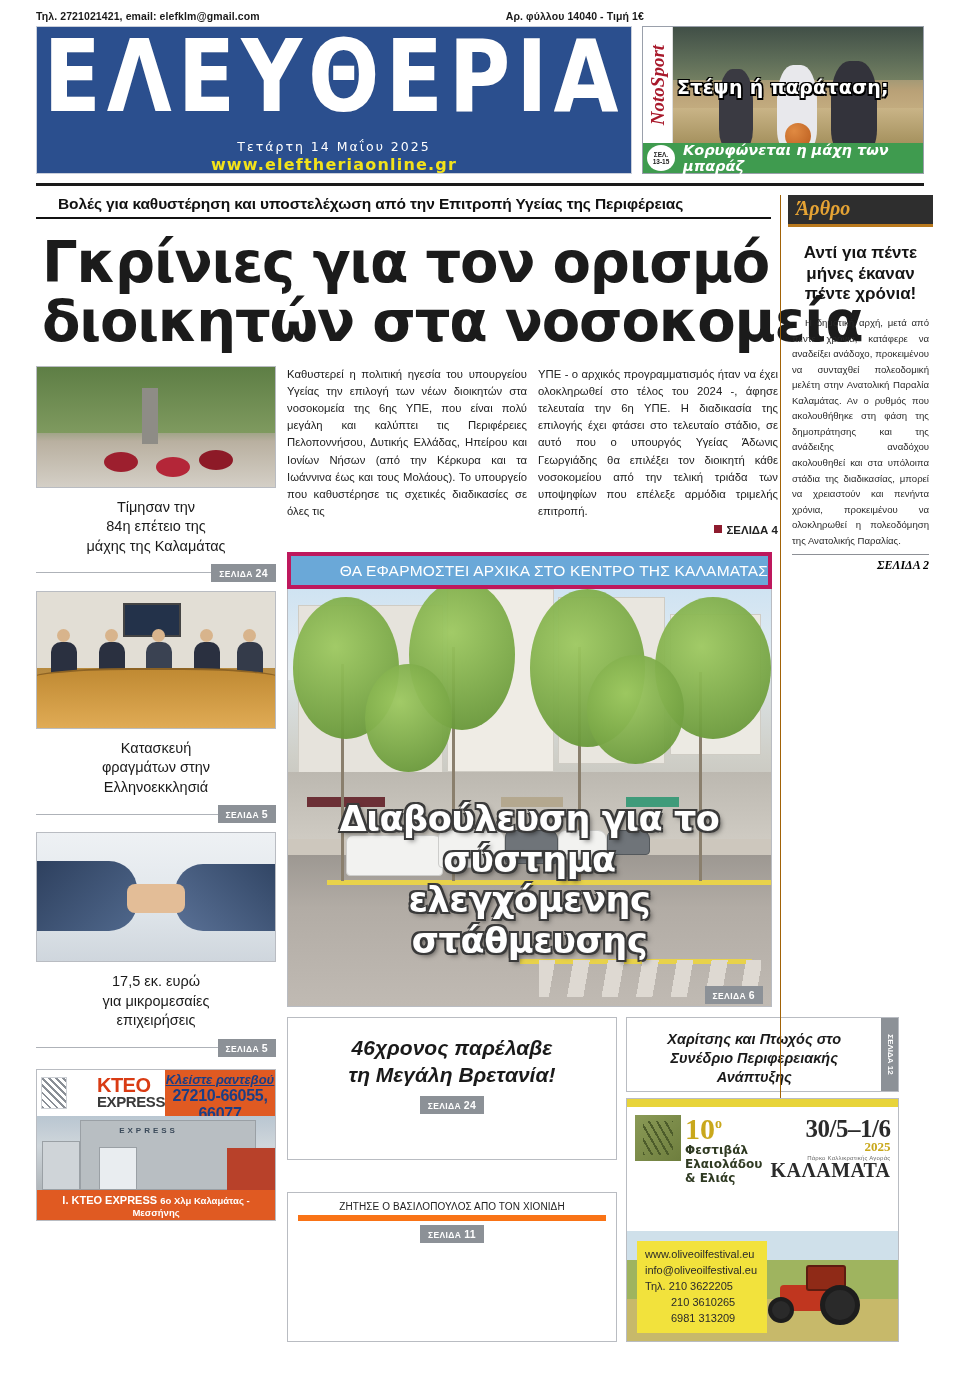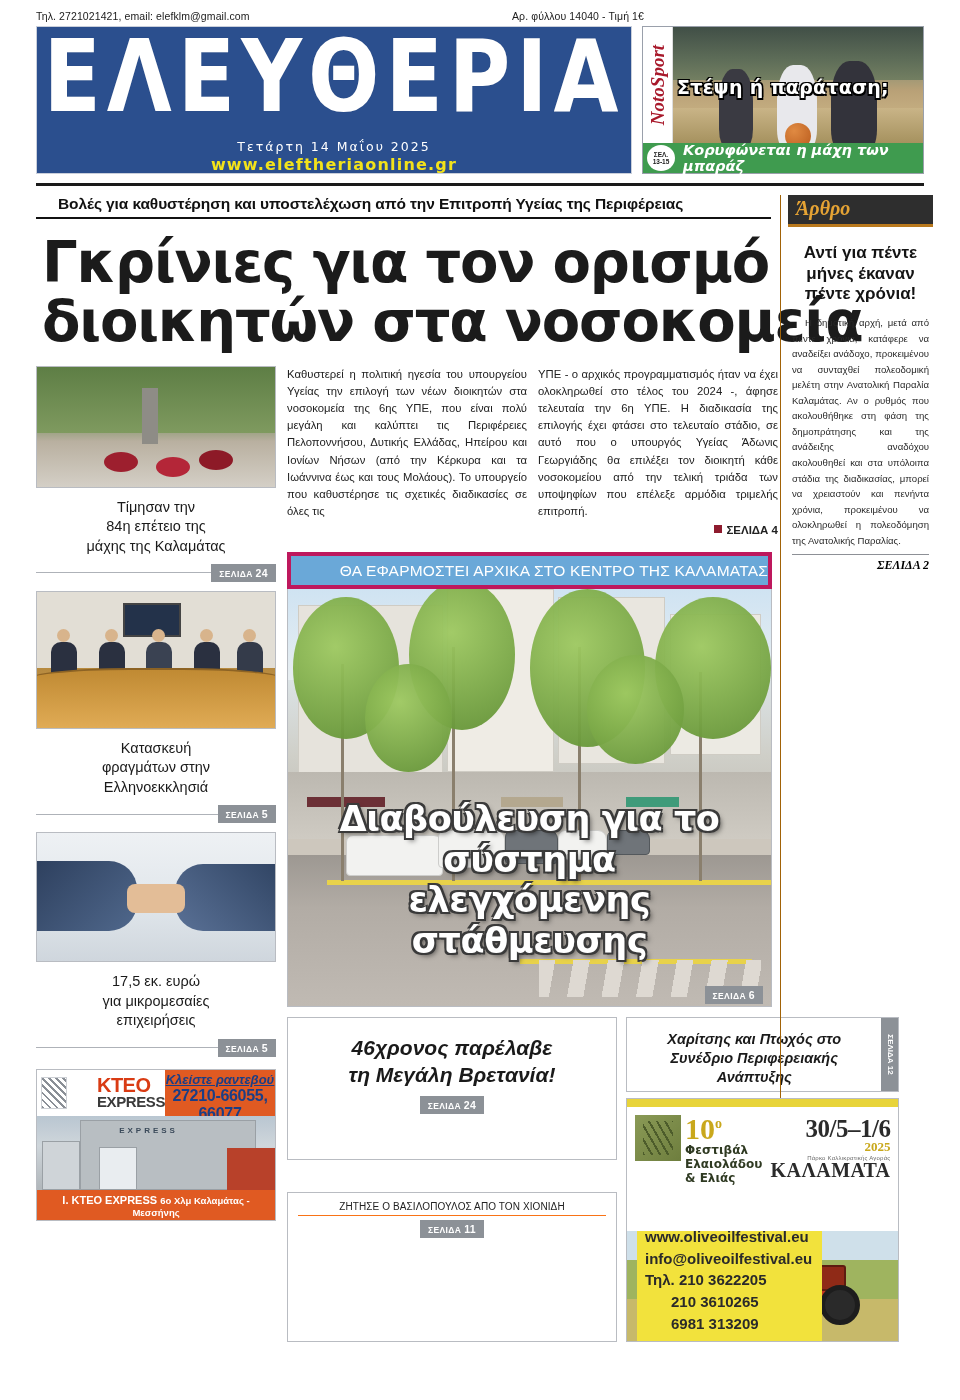--- a/index.html
+++ b/index.html
@@ -8,21 +8,21 @@
     background: #ffffff;
     font-family: "Liberation Sans", sans-serif;
     overflow: hidden;
     position: relative;
   }
   .page { width: 960px; height: 1400px; padding: 0 36px; position: relative; }
 
   
   .topbar {
     display: flex; justify-content: space-between; align-items: flex-end;
-    font-size: 10.5px; color: #1a1a1a; font-weight: normal;
+    font-size: 10.5px; color: #1a1a1a; font-weight: bold;
     padding: 10px 0 4px 0; letter-spacing: .1px;
   }
   .topbar .right { padding-right: 280px; }
 
   
   .masthead-row { display: flex; gap: 10px; align-items: stretch; }
   .masthead {
     flex: 1 1 auto; background: #2b4f8e; position: relative;
     height: 148px; border: 1px solid #c9cfdb;
     display: flex; flex-direction: column; align-items: center; justify-content: center;
@@ -303,28 +303,28 @@
   .olive-date .d4 { font-family:"Liberation Serif",serif; font-size: 20px; font-weight:bold; color:#2b2b2b; letter-spacing:.5px; margin-top:-2px;}
   .olive-sub { text-align:center; font-weight:bold; font-size: 14px; color:#1f2a14; line-height:1.3; padding: 8px 6px 4px 6px; font-family:"DejaVu Sans",sans-serif;}
   .olive-photo { position:absolute; left:0; right:0; bottom:0; height: 110px; overflow:hidden;
     background: linear-gradient(180deg,#cfe0ea 0 26%, #9fb45f 26% 62%, #c7b96a 62% 100%); }
   .olive-photo .tractor { position:absolute; right: 12%; bottom: 14%; width: 104px; height: 62px; }
   .olive-photo .tbody { position:absolute; left:18px; bottom:14px; width:66px; height:26px; background:#c0361f; border-radius:4px; }
   .olive-photo .tcab { position:absolute; left:44px; bottom:34px; width:40px; height:26px; background:#8f2a17; border:2px solid #5d1c10; border-radius:3px;}
   .olive-photo .wbig { position:absolute; right:6px; bottom:0; width:40px;height:40px;border-radius:50%;background:#2a2a2a;border:5px solid #1d1d1d;}
   .olive-photo .wsml { position:absolute; left:6px; bottom:2px; width:26px;height:26px;border-radius:50%;background:#2a2a2a;border:4px solid #1d1d1d;}
   .olive-contact {
-    position:absolute; left: 10px; bottom: 0; background:#f2e23c; padding: 6px 10px 6px 8px;
-    font-size: 15px; color:#2a2a2a; line-height:1.45; font-weight: bold; text-align:left;
+    position:absolute; left: 10px; bottom: 8px; background:#f2e23c; padding: 6px 10px 6px 8px;
+    font-size: 11px; color:#2a2a2a; line-height:1.45; font-weight: normal; text-align:left;
   }
   .olive-contact .www { color:#2a2a2a; }
   .olive-contact .tel { text-align:left; }
 
   .smallcap-box { border: 1px solid #b9bcc2; padding: 8px 10px 8px 10px; }
-  .sc-kicker { text-align:center; font-size: 10px; color:#222; border-bottom:1px solid #f97316; padding-bottom:3px; letter-spacing:.1px; }
+  .sc-kicker { text-align:center; font-size: 10px; color:#222; border-bottom:6px solid #f97316; padding-bottom:3px; letter-spacing:.1px; }
   .sc-title { text-align:center; font-style: italic; font-weight: bold; font-size: 20px; line-height:1.28; color:#161616; padding: 10px 2px 8px 2px; }
 </style>
 </head>
 <body>
 
 <div class="page">
 
   <div class="topbar">
     <div>Τηλ. 2721021421, email: elefklm@gmail.com</div>
     <div class="right">Αρ. φύλλου 14040 - Τιμή 1€</div>

